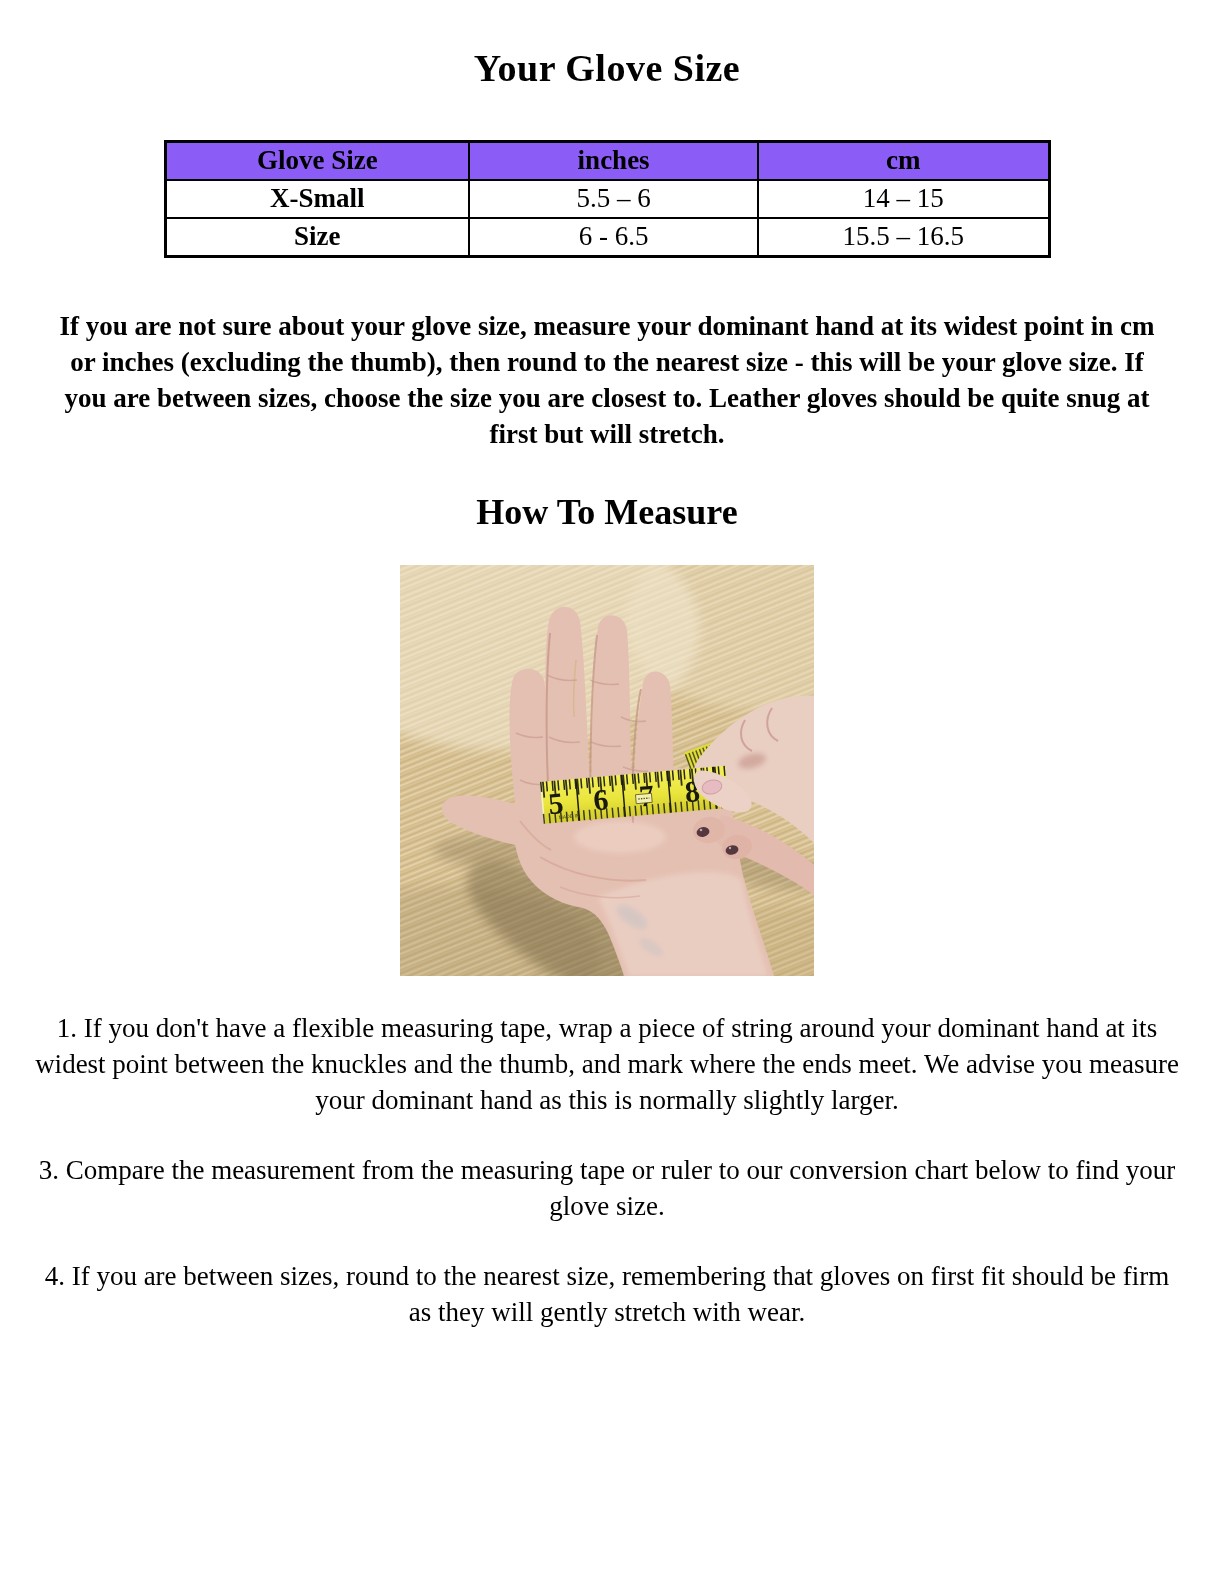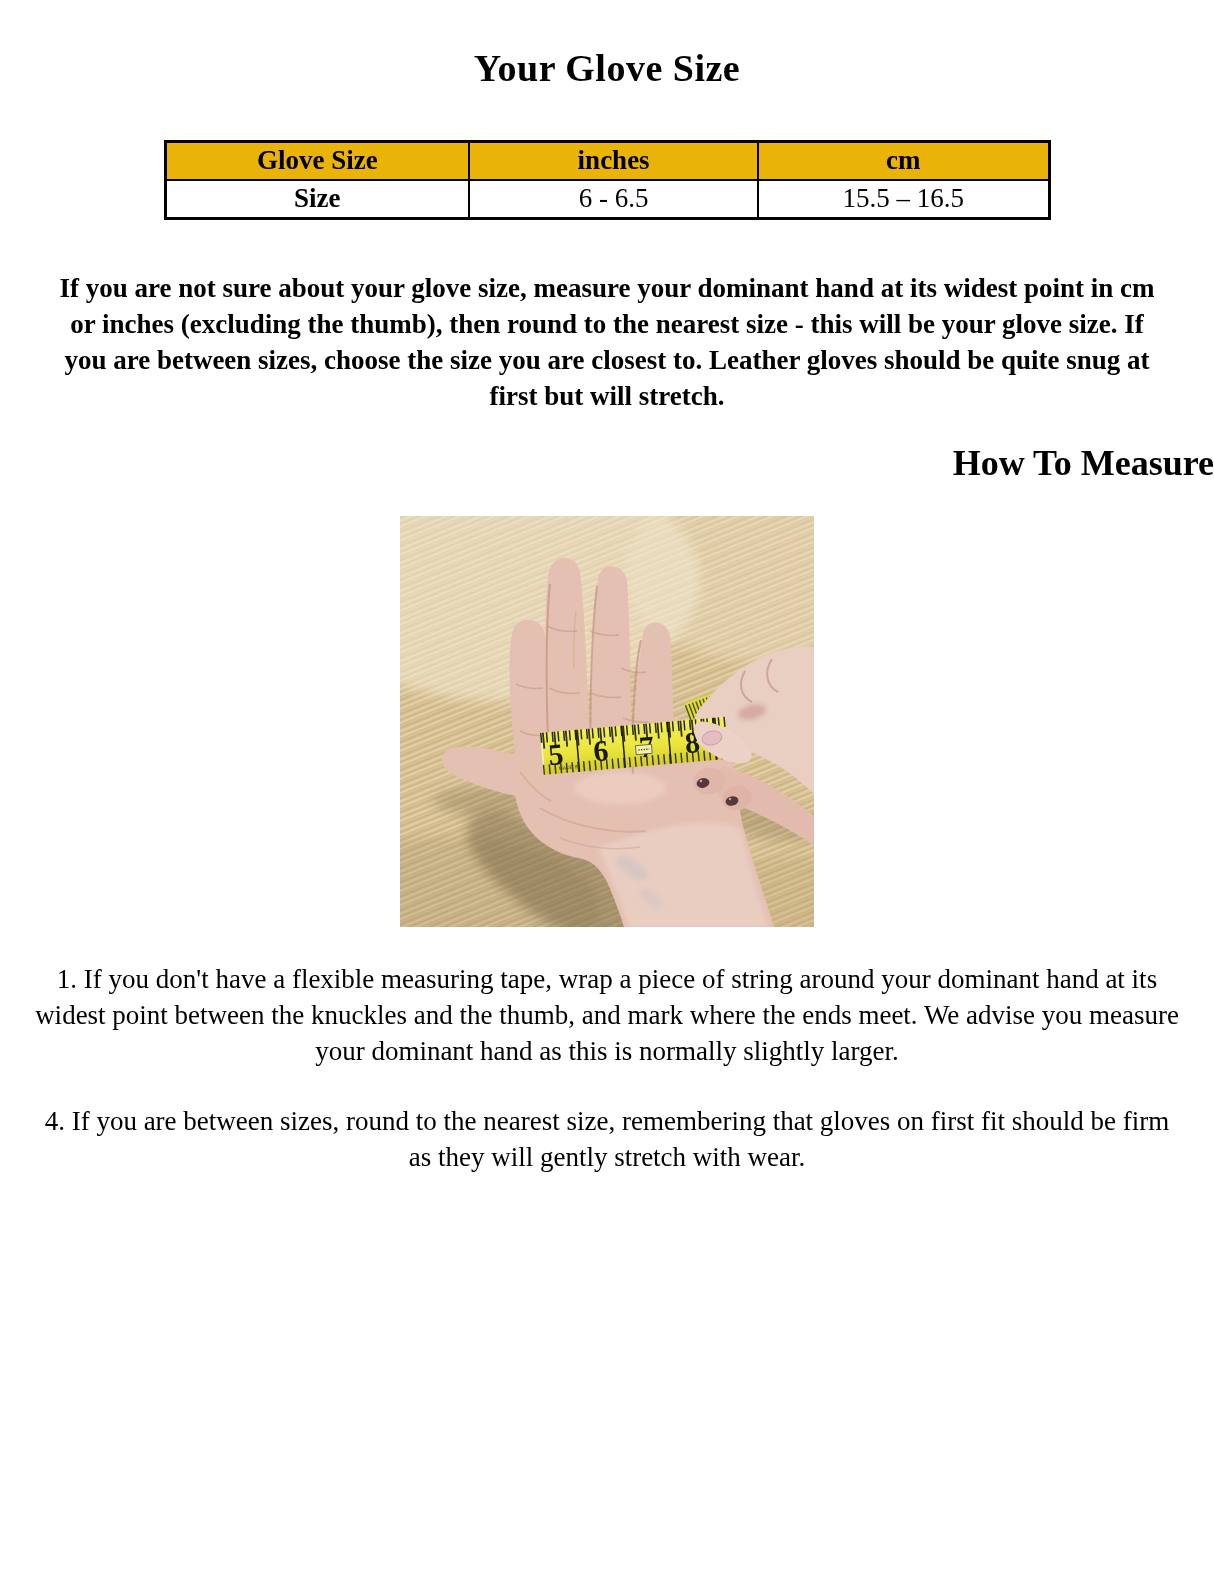--- a/index.html
+++ b/index.html
@@ -37,36 +37,36 @@
     border: 2px solid #000;
     text-align: center;
     vertical-align: middle;
     font-size: 27px;
     line-height: 33px;
     padding: 1px 0 2px 0;
     overflow: hidden;
     white-space: nowrap;
   }
   table.size-table th {
-    background: #eab308;
+    background: #8b5cf6;
     font-weight: bold;
   }
   table.size-table td.size-cell { font-weight: bold; }
 
   p.intro {
     max-width: 1105px;
     margin: 50px auto 0 auto;
     text-align: center;
     font-size: 27px;
     line-height: 36px;
     font-weight: bold;
   }
   h2.how-title {
-    margin: 28px 0 0 0;
-    text-align: right;
+    margin: 39px 0 0 0;
+    text-align: center;
     font-size: 36px;
     font-weight: bold;
   }
   figure.photo-wrap {
     width: 414px;
     margin: 32px auto 0 auto;
     padding: 0;
     line-height: 0;
   }
   p.step {
@@ -92,20 +92,25 @@
       <col style="width:32.9%">
     </colgroup>
     <thead>
       <tr>
         <th>Glove Size</th>
         <th>inches</th>
         <th>cm</th>
       </tr>
     </thead>
     <tbody>
+      <tr>
+        <td class="size-cell">X-Small</td>
+        <td>5.5 – 6</td>
+        <td>14 – 15</td>
+      </tr>
       <tr>
         <td class="size-cell">Size</td>
         <td>6 - 6.5</td>
         <td>15.5 – 16.5</td>
       </tr>
     </tbody>
   </table>
 
   <p class="intro">If you are not sure about your glove size, measure your dominant hand at its widest point in cm or inches (excluding the thumb), then round to the nearest size - this will be your glove size. If you are between sizes, choose the size you are closest to. Leather gloves should be quite snug at first but will stretch.</p>
 
@@ -238,15 +243,16 @@
         <ellipse cx="337" cy="282" rx="15" ry="12" fill="#dfb4a7" transform="rotate(-12 337 282)"></ellipse>
         <ellipse cx="303" cy="267" rx="6.5" ry="4.8" fill="#55383f" transform="rotate(-12 303 267)"></ellipse>
         <ellipse cx="332" cy="285" rx="6.5" ry="4.6" fill="#55383f" transform="rotate(-12 332 285)"></ellipse>
         <circle cx="301" cy="265" r="1.3" fill="#cbb3bb" opacity="0.9"></circle>
         <circle cx="330" cy="283" r="1.2" fill="#cbb3bb" opacity="0.9"></circle>
       </g>
     </svg>
   </figure>
 
   <p class="step">1. If you don't have a flexible measuring tape, wrap a piece of string around your dominant hand at its widest point between the knuckles and the thumb, and mark where the ends meet. We advise you measure your dominant hand as this is normally slightly larger.</p>
+  <p class="step">3. Compare the measurement from the measuring tape or ruler to our conversion chart below to find your glove size.</p>
   <p class="step">4. If you are between sizes, round to the nearest size, remembering that gloves on first fit should be firm as they will gently stretch with wear.</p>
 
 </div>
 
 </body></html>

